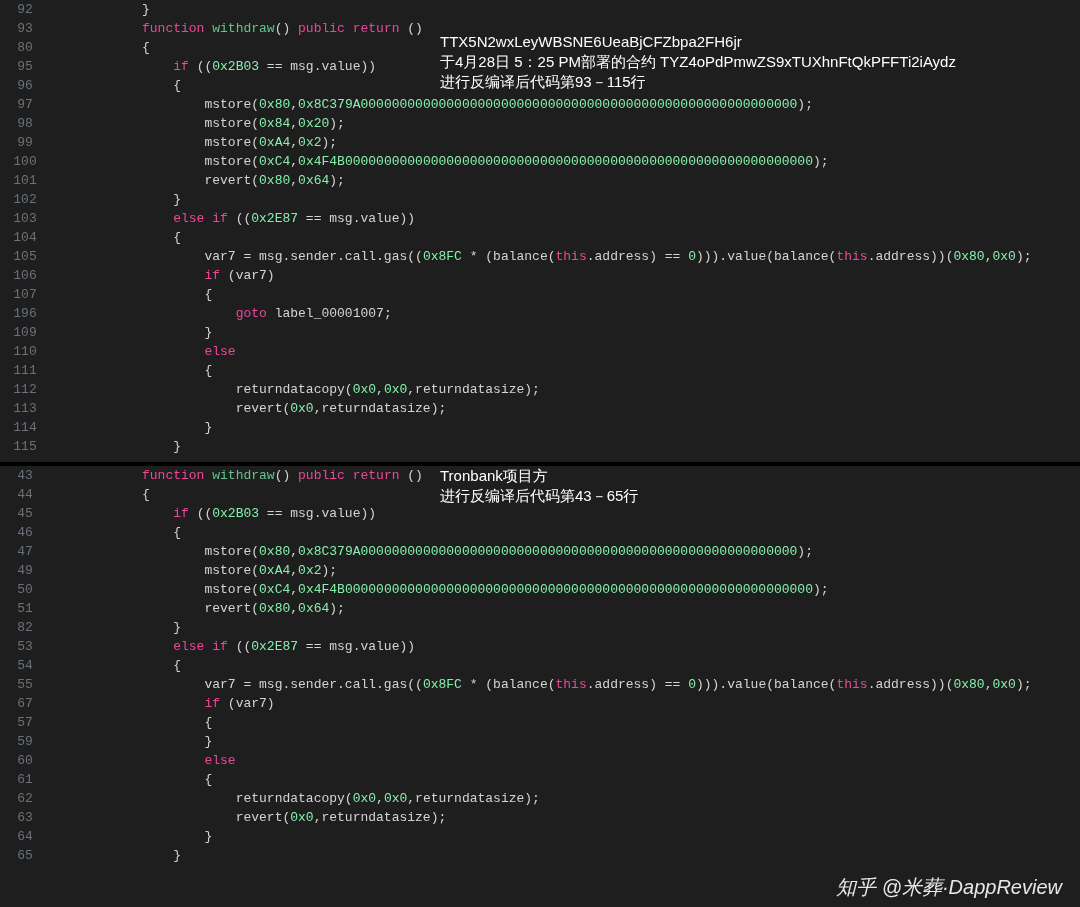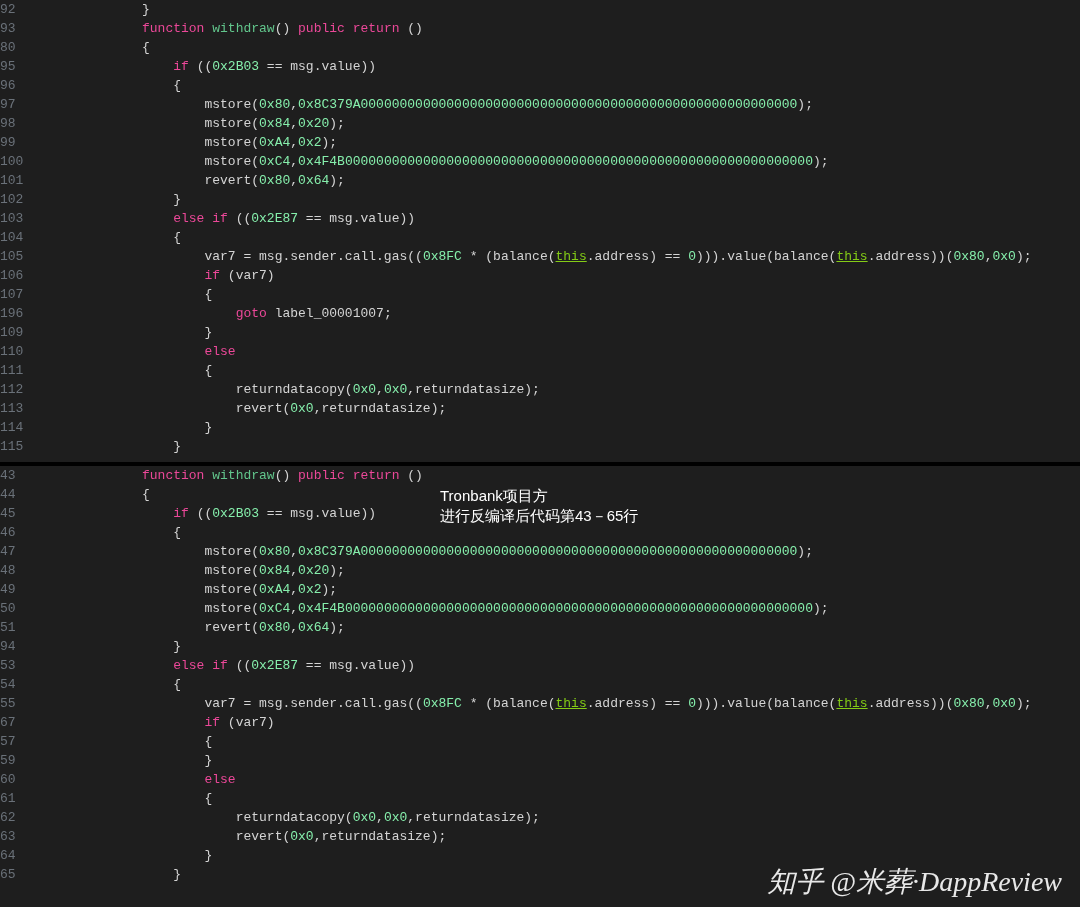--- a/index.html
+++ b/index.html
@@ -18,51 +18,56 @@
     overflow: hidden;
   }
   .code-line {
     white-space: pre;
     line-height: 19px;
     height: 19px;
   }
   .gutter {
     display: inline-block;
     width: 50px;
-    text-align: left;
+    text-align: center;
     color: #6a7179;
     padding-right: 14px;
     user-select: none;
   }
   .kw   { color: #ec4899; }          
   .fn   { color: #62c68c; }          
   .num  { color: #86efac; }          
-  .prop { color: #84cc16; text-decoration: underline; }
+  .prop { color: #ec4899; }
   .txt  { color: #d4d4d4; }
   .callout {
     position: absolute;
     color: #ffffff;
     font-family: "PingFang SC", "Microsoft YaHei", sans-serif;
     font-size: 15px;
     line-height: 20px;
   }
   .watermark {
     position: absolute;
     right: 18px;
     bottom: 6px;
     color: #e8e8e8;
-    font-family: Liberation Serif, serif;
-    font-size: 28px;
+    font-family: Liberation Sans, sans-serif;
+    font-size: 20px;
     font-style: italic;
   }
 </style>
 </head>
 <body>
 
 <div class="panel" style="height:462px;">
+  <div class="callout" style="left:440px; top:32px;">
+    <div>TTX5N2wxLeyWBSNE6UeaBjCFZbpa2FH6jr</div>
+    <div>于4月28日 5：25 PM部署的合约 TYZ4oPdPmwZS9xTUXhnFtQkPFFTi2iAydz</div>
+    <div>进行反编译后代码第93－115行</div>
+  </div>
   <div id="code1">
       <div class="code-line"><span class="gutter">92</span><span>          </span><span class="txt">}</span></div>
       <div class="code-line"><span class="gutter">93</span><span>          </span><span class="kw">function </span><span class="fn">withdraw</span><span class="txt">() </span><span class="kw">public return</span><span class="txt"> ()</span></div>
       <div class="code-line"><span class="gutter">80</span><span>          </span><span class="txt">{</span></div>
       <div class="code-line"><span class="gutter">95</span><span>              </span><span class="kw">if</span><span class="txt"> ((</span><span class="num">0x2B03</span><span class="txt"> == msg.value))</span></div>
       <div class="code-line"><span class="gutter">96</span><span>              </span><span class="txt">{</span></div>
       <div class="code-line"><span class="gutter">97</span><span>                  </span><span class="txt">mstore(</span><span class="num">0x80</span><span class="txt">,</span><span class="num">0x8C379A00000000000000000000000000000000000000000000000000000000</span><span class="txt">);</span></div>
       <div class="code-line"><span class="gutter">98</span><span>                  </span><span class="txt">mstore(</span><span class="num">0x84</span><span class="txt">,</span><span class="num">0x20</span><span class="txt">);</span></div>
       <div class="code-line"><span class="gutter">99</span><span>                  </span><span class="txt">mstore(</span><span class="num">0xA4</span><span class="txt">,</span><span class="num">0x2</span><span class="txt">);</span></div>
       <div class="code-line"><span class="gutter">100</span><span>                  </span><span class="txt">mstore(</span><span class="num">0xC4</span><span class="txt">,</span><span class="num">0x4F4B000000000000000000000000000000000000000000000000000000000000</span><span class="txt">);</span></div>
@@ -78,35 +83,34 @@
       <div class="code-line"><span class="gutter">110</span><span>                  </span><span class="kw">else</span></div>
       <div class="code-line"><span class="gutter">111</span><span>                  </span><span class="txt">{</span></div>
       <div class="code-line"><span class="gutter">112</span><span>                      </span><span class="txt">returndatacopy(</span><span class="num">0x0</span><span class="txt">,</span><span class="num">0x0</span><span class="txt">,returndatasize);</span></div>
       <div class="code-line"><span class="gutter">113</span><span>                      </span><span class="txt">revert(</span><span class="num">0x0</span><span class="txt">,returndatasize);</span></div>
       <div class="code-line"><span class="gutter">114</span><span>                  </span><span class="txt">}</span></div>
       <div class="code-line"><span class="gutter">115</span><span>              </span><span class="txt">}</span></div>
     </div>
 </div>
 
 <div class="panel" style="height:441px;">
-  <div class="callout" style="left:440px; top:20px;">
+  <div class="callout" style="left:440px; top:0;">
     <div>Tronbank项目方</div>
     <div>进行反编译后代码第43－65行</div>
   </div>
   <div id="code2">
       <div class="code-line"><span class="gutter">43</span><span>          </span><span class="kw">function </span><span class="fn">withdraw</span><span class="txt">() </span><span class="kw">public return</span><span class="txt"> ()</span></div>
       <div class="code-line"><span class="gutter">44</span><span>          </span><span class="txt">{</span></div>
       <div class="code-line"><span class="gutter">45</span><span>              </span><span class="kw">if</span><span class="txt"> ((</span><span class="num">0x2B03</span><span class="txt"> == msg.value))</span></div>
       <div class="code-line"><span class="gutter">46</span><span>              </span><span class="txt">{</span></div>
       <div class="code-line"><span class="gutter">47</span><span>                  </span><span class="txt">mstore(</span><span class="num">0x80</span><span class="txt">,</span><span class="num">0x8C379A00000000000000000000000000000000000000000000000000000000</span><span class="txt">);</span></div>
-      <div class="code-line"><span class="gutter">48</span><span>                  </span><span class="txt">mstore(</span><span class="num">0x84</span><span class="txt">,</span><span class="num">0x20</span><span class="txt">);</span></div>
       <div class="code-line"><span class="gutter">49</span><span>                  </span><span class="txt">mstore(</span><span class="num">0xA4</span><span class="txt">,</span><span class="num">0x2</span><span class="txt">);</span></div>
       <div class="code-line"><span class="gutter">50</span><span>                  </span><span class="txt">mstore(</span><span class="num">0xC4</span><span class="txt">,</span><span class="num">0x4F4B000000000000000000000000000000000000000000000000000000000000</span><span class="txt">);</span></div>
       <div class="code-line"><span class="gutter">51</span><span>                  </span><span class="txt">revert(</span><span class="num">0x80</span><span class="txt">,</span><span class="num">0x64</span><span class="txt">);</span></div>
-      <div class="code-line"><span class="gutter">94</span><span>              </span><span class="txt">}</span></div>
+      <div class="code-line"><span class="gutter">82</span><span>              </span><span class="txt">}</span></div>
       <div class="code-line"><span class="gutter">53</span><span>              </span><span class="kw">else if</span><span class="txt"> ((</span><span class="num">0x2E87</span><span class="txt"> == msg.value))</span></div>
       <div class="code-line"><span class="gutter">54</span><span>              </span><span class="txt">{</span></div>
       <div class="code-line"><span class="gutter">55</span><span>                  </span><span class="txt">var7 = msg.sender.call.gas((</span><span class="num">0x8FC</span><span class="txt"> * (balance(</span><span class="prop">this</span><span class="txt">.address) == </span><span class="num">0</span><span class="txt">))).value(balance(</span><span class="prop">this</span><span class="txt">.address))(</span><span class="num">0x80</span><span class="txt">,</span><span class="num">0x0</span><span class="txt">);</span></div>
       <div class="code-line"><span class="gutter">67</span><span>                  </span><span class="kw">if</span><span class="txt"> (var7)</span></div>
       <div class="code-line"><span class="gutter">57</span><span>                  </span><span class="txt">{</span></div>
       <div class="code-line"><span class="gutter">59</span><span>                  </span><span class="txt">}</span></div>
       <div class="code-line"><span class="gutter">60</span><span>                  </span><span class="kw">else</span></div>
       <div class="code-line"><span class="gutter">61</span><span>                  </span><span class="txt">{</span></div>
       <div class="code-line"><span class="gutter">62</span><span>                      </span><span class="txt">returndatacopy(</span><span class="num">0x0</span><span class="txt">,</span><span class="num">0x0</span><span class="txt">,returndatasize);</span></div>
       <div class="code-line"><span class="gutter">63</span><span>                      </span><span class="txt">revert(</span><span class="num">0x0</span><span class="txt">,returndatasize);</span></div>

